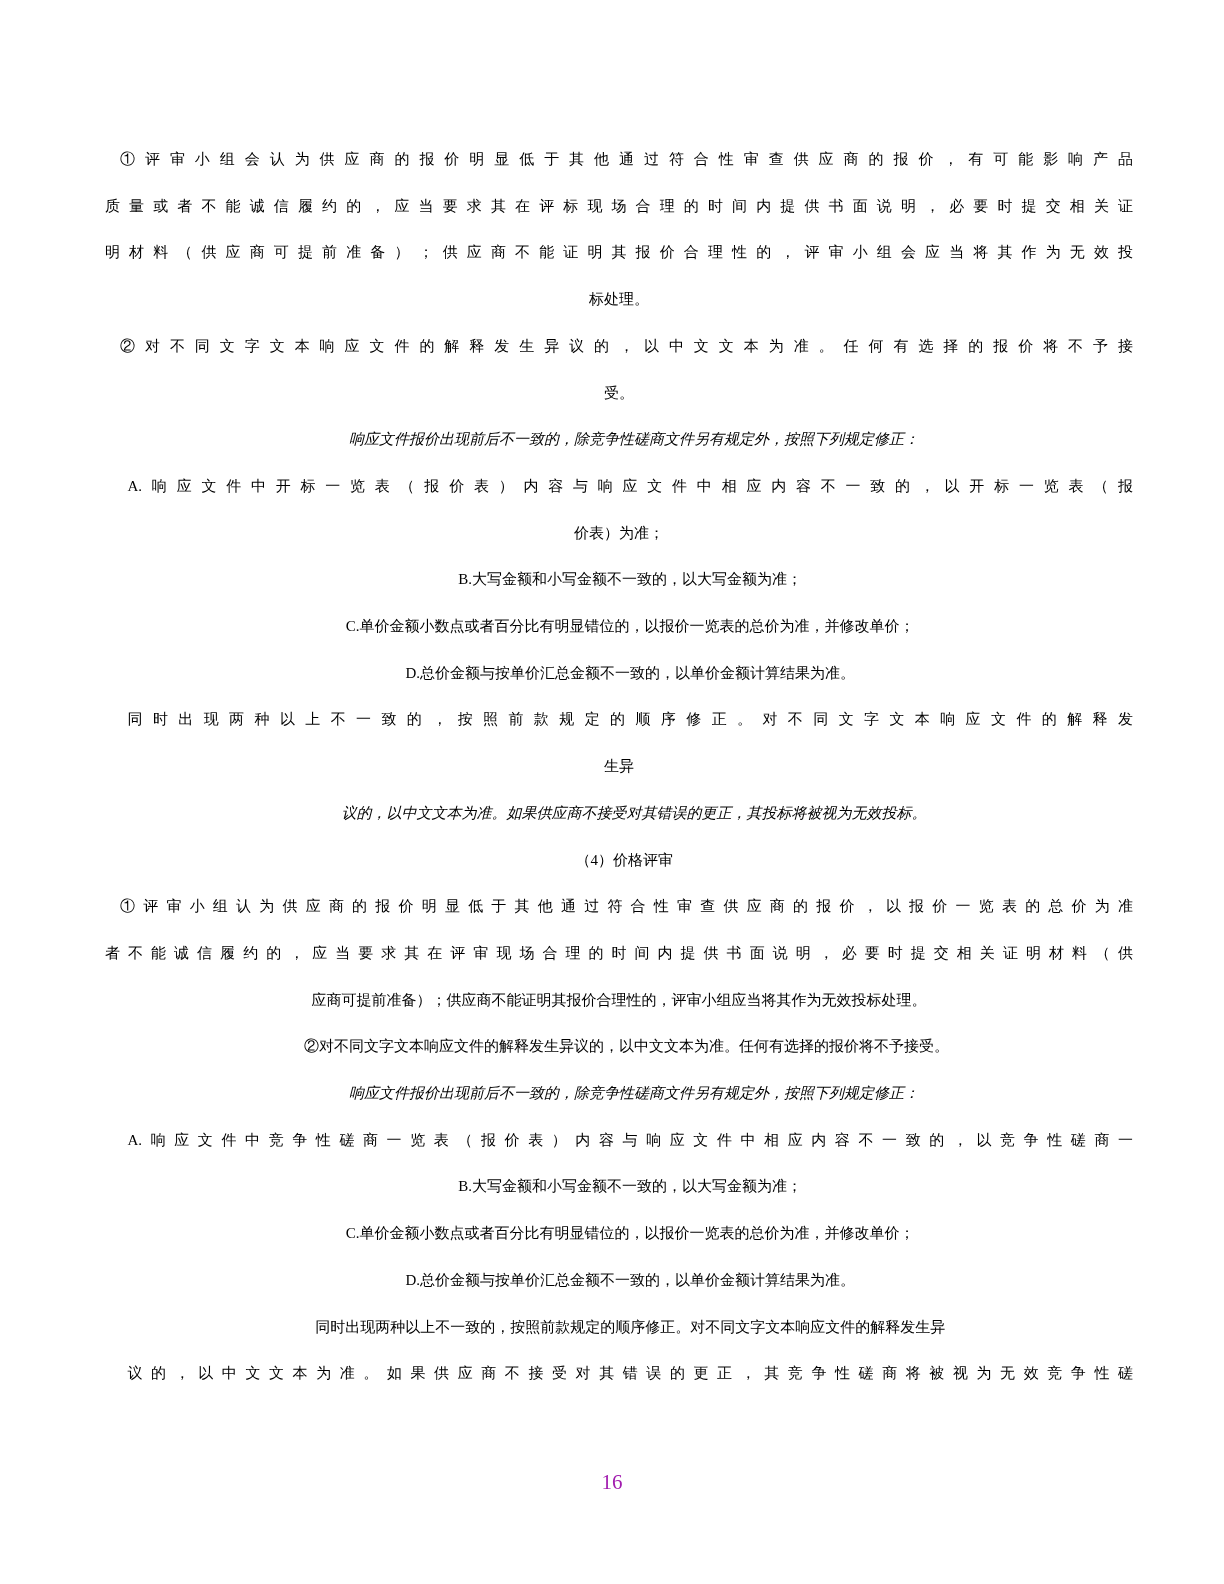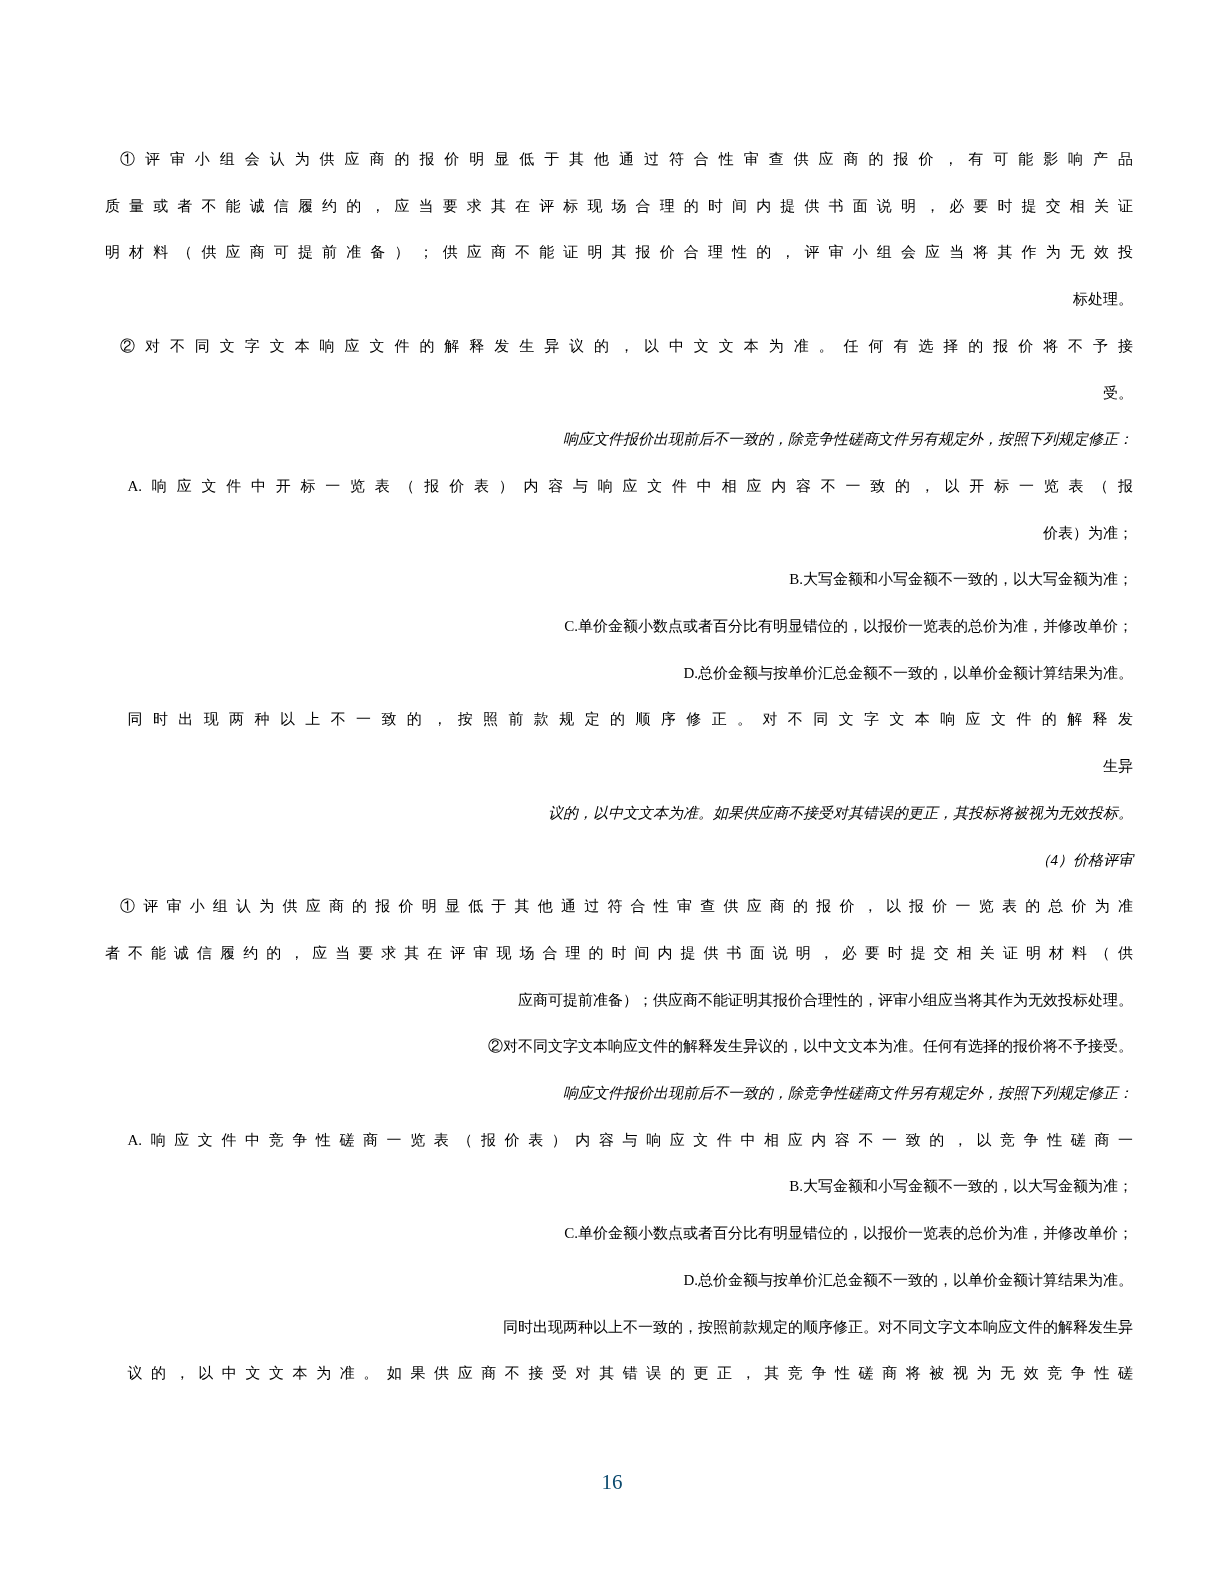--- a/index.html
+++ b/index.html
@@ -20,42 +20,42 @@
     position: absolute;
     left: 98px;
     top: 136px;
     width: 1028px;
     font-size: 15px;
     line-height: 46.7px;
     letter-spacing: 0;
     margin-left: 7px;
   }
   .ln {
-    text-align: right;
+    text-align: center;
     min-height: 46.7px;
   }
   
   .j {
     text-align: justify;
     text-align-last: justify;
     text-justify: inter-character;
   }
-  .i07 { text-indent: 0.70em; font-style: italic; }
+  .i07 { text-indent: 0.70em; }
   .i1  { text-indent: 1em; }
   .i15 { text-indent: 1.5em; }
   .i2  { text-indent: 2em; font-style: italic; }
   .pageno {
     position: absolute;
     left: 0;
     top: 1468px;
     width: 1224px;
     text-align: center;
     font-size: 21px;
     line-height: 28px;
-    color: #0c4a6e;
+    color: #a21caf;
   }
 </style>
 </head>
 <body>
 
 <div class="page">
   <div class="doc-body">
     <div class="ln i1 j">①评审小组会认为供应商的报价明显低于其他通过符合性审查供应商的报价，有可能影响产品</div>
     <div class="ln j">质量或者不能诚信履约的，应当要求其在评标现场合理的时间内提供书面说明，必要时提交相关证</div>
     <div class="ln j">明材料（供应商可提前准备）；供应商不能证明其报价合理性的，评审小组会应当将其作为无效投</div>

